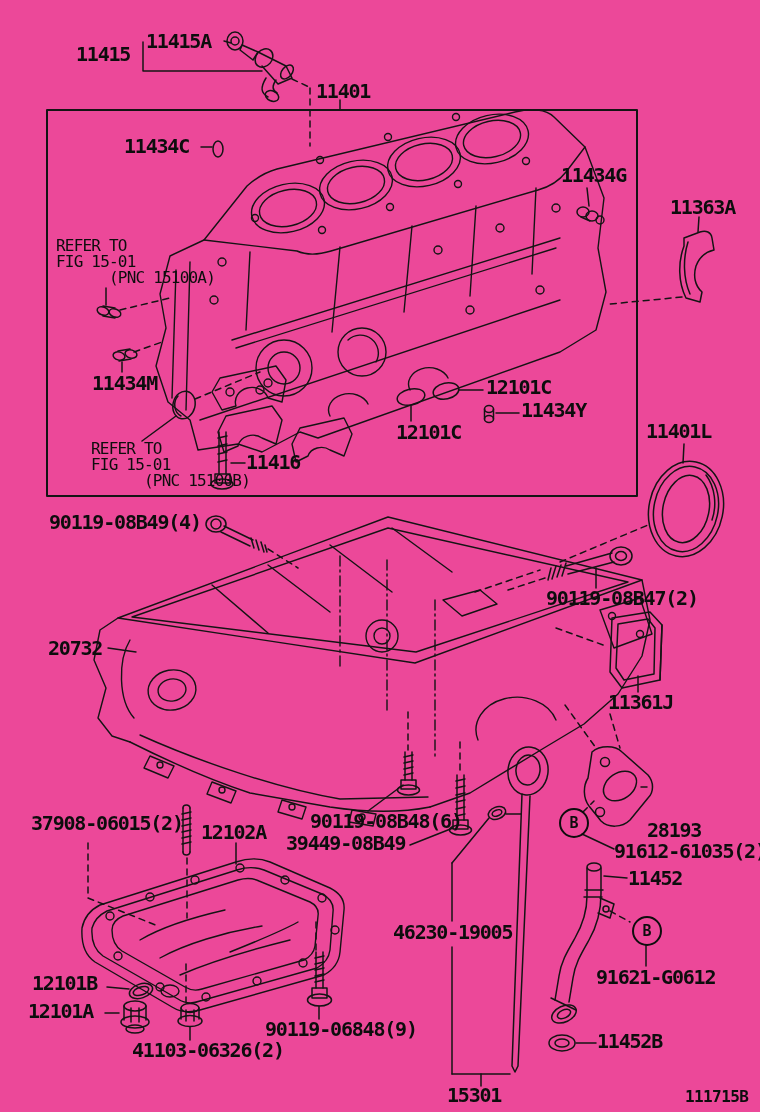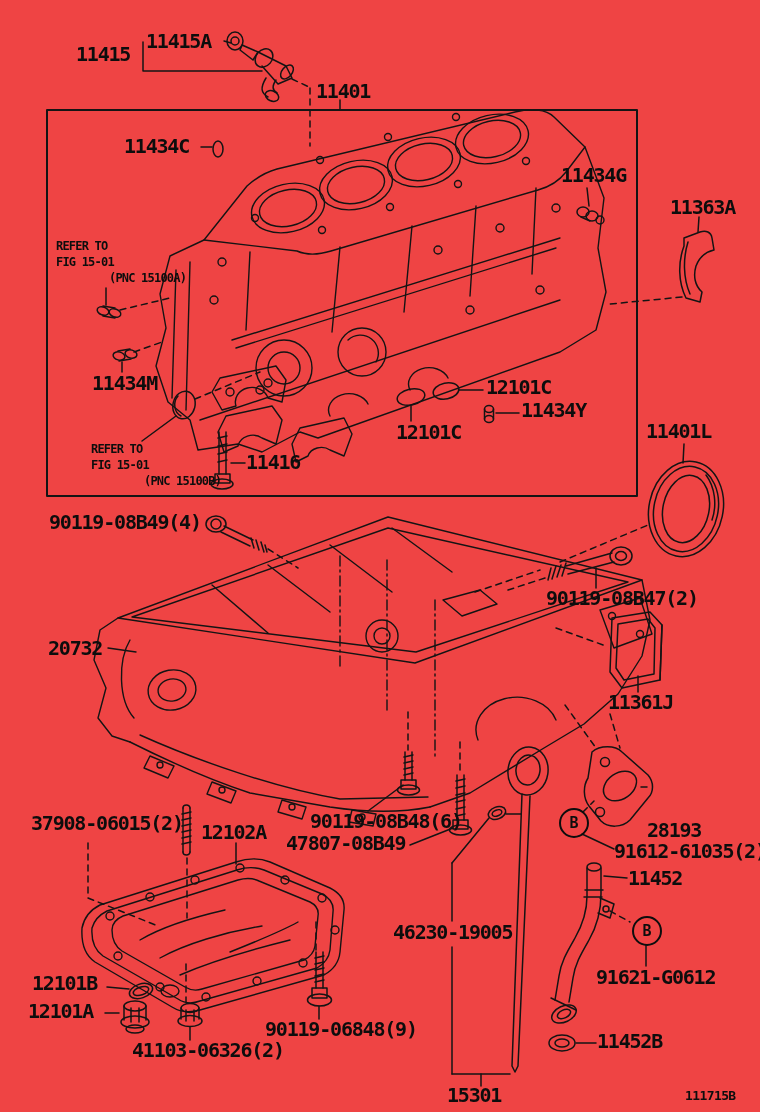--- a/index.html
+++ b/index.html
@@ -1,22 +1,22 @@
 <!DOCTYPE html>
 <html><head>
 <meta charset="utf-8">
 <style>
   html,body{margin:0;padding:0;background:#fff;}
-  .canvas{position:relative;width:760px;height:1112px;background:#ef4444;overflow:hidden;
+  .canvas{position:relative;width:760px;height:1112px;background:#ec4899;overflow:hidden;
           font-family:"DejaVu Sans Mono","Liberation Mono",monospace;}
   svg{position:absolute;left:0;top:0;}
   .lbl{position:absolute;font-weight:bold;font-size:20px;line-height:1;
        letter-spacing:-1.2px;color:#0d0d0d;white-space:nowrap;}
-  .lbl.small{font-size:13px;letter-spacing:-0.6px;text-align:right;}
-  .note{position:absolute;font-weight:bold;font-size:12px;line-height:16px;
+  .lbl.small{font-size:16px;letter-spacing:-0.6px;text-align:right;}
+  .note{position:absolute;font-weight:normal;font-size:16px;line-height:16px;
         letter-spacing:-0.8px;color:#0d0d0d;white-space:nowrap;}
   .note .ind{padding-left:5px;margin-left:48px;}
   .bcirc{position:absolute;width:26px;height:26px;border:2.2px solid #0d0d0d;border-radius:50%;
          font-weight:bold;font-size:15px;color:#0d0d0d;display:flex;align-items:center;justify-content:center;}
 </style>
 </head>
 <body>
 
 <div class="canvas">
 
@@ -425,21 +425,21 @@
 <div class="lbl" style="left:246px;top:452px">11416</div>
 <div class="lbl" style="left:646px;top:421px">11401L</div>
 <div class="lbl" style="left:49px;top:512px">90119-08B49(4)</div>
 <div class="lbl" style="left:546px;top:588px">90119-08B47(2)</div>
 <div class="lbl" style="left:48px;top:638px">20732</div>
 <div class="lbl" style="left:608px;top:692px">11361J</div>
 <div class="lbl" style="left:647px;top:820px">28193</div>
 <div class="lbl" style="left:31px;top:813px">37908-06015(2)</div>
 <div class="lbl" style="left:201px;top:822px">12102A</div>
 <div class="lbl" style="left:310px;top:811px">90119-08B48(6)</div>
-<div class="lbl" style="left:286px;top:833px">47807-08B49</div>
+<div class="lbl" style="left:286px;top:833px">39449-08B49</div>
 <div class="lbl" style="left:614px;top:841px">91612-61035(2)</div>
 <div class="lbl" style="left:628px;top:868px">11452</div>
 <div class="lbl" style="left:393px;top:922px">46230-19005</div>
 <div class="lbl" style="left:596px;top:967px">91621-G0612</div>
 <div class="lbl" style="left:32px;top:973px">12101B</div>
 <div class="lbl" style="left:28px;top:1001px">12101A</div>
 <div class="lbl" style="left:265px;top:1019px">90119-06848(9)</div>
 <div class="lbl" style="left:132px;top:1040px">41103-06326(2)</div>
 <div class="lbl" style="left:597px;top:1031px">11452B</div>
 <div class="lbl" style="left:447px;top:1085px">15301</div>

